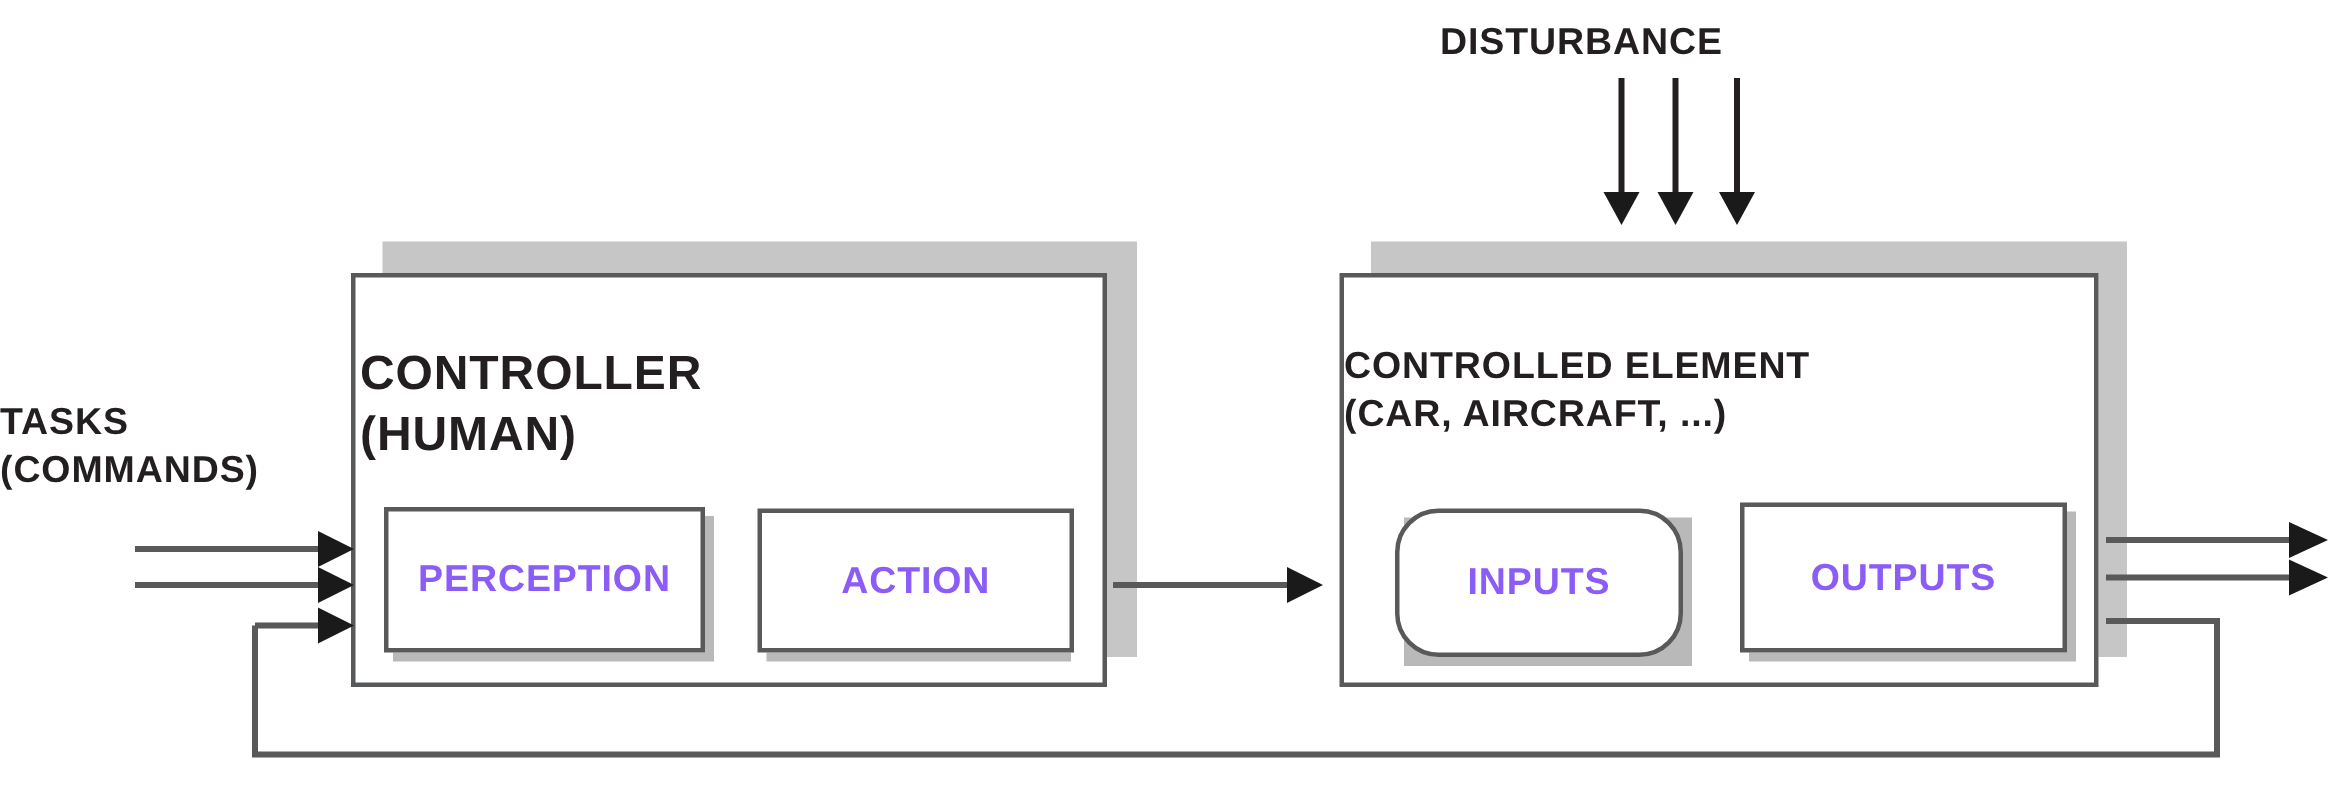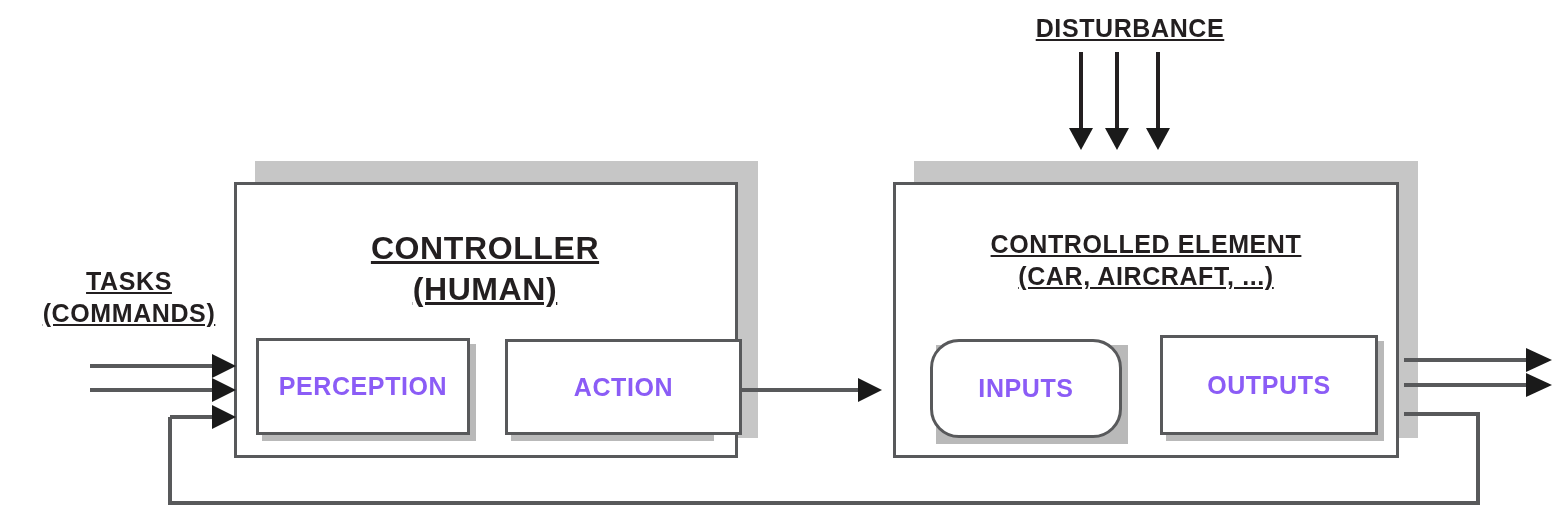--- a/index.html
+++ b/index.html
@@ -16,24 +16,22 @@
     overflow: hidden;
   }
 
   
   .label {
     position: absolute;
     color: #231f20;
     font-weight: bold;
     letter-spacing: 0.6px;
     line-height: 1.28;
-    text-align: center;
     white-space: pre;
     user-select: none;
-    text-decoration: underline;
   }
 
   #disturbance-label {
     left: 960px; top: 12px; width: 340px;
     font-size: 25px;
   }
   #tasks-label {
     left: 0px; top: 265px; width: 258px;
     font-size: 25px;
   }
@@ -84,21 +82,21 @@
     font-weight: bold;
     letter-spacing: 0.6px;
     white-space: nowrap;
     user-select: none;
   }
 
   #perception-shadow { left: 262px; top: 344px; width: 214px; height: 97px; }
   #perception-block  { left: 256px; top: 338px; width: 214px; height: 97px; }
 
   #action-shadow { left: 511px; top: 345px; width: 203px; height: 96px; }
-  #action-block  { left: 505px; top: 339px; width: 237px; height: 96px; }
+  #action-block  { left: 505px; top: 339px; width: 211px; height: 96px; }
 
   #inputs-shadow { left: 936px; top: 345px; width: 192px; height: 99px; }
   #inputs-block  { left: 930px; top: 339px; width: 192px; height: 99px; border-radius: 29px; }
 
   #outputs-shadow { left: 1166px; top: 341px; width: 218px; height: 100px; }
   #outputs-block  { left: 1160px; top: 335px; width: 218px; height: 100px; }
 
   
   #connectors {
     position: absolute;

